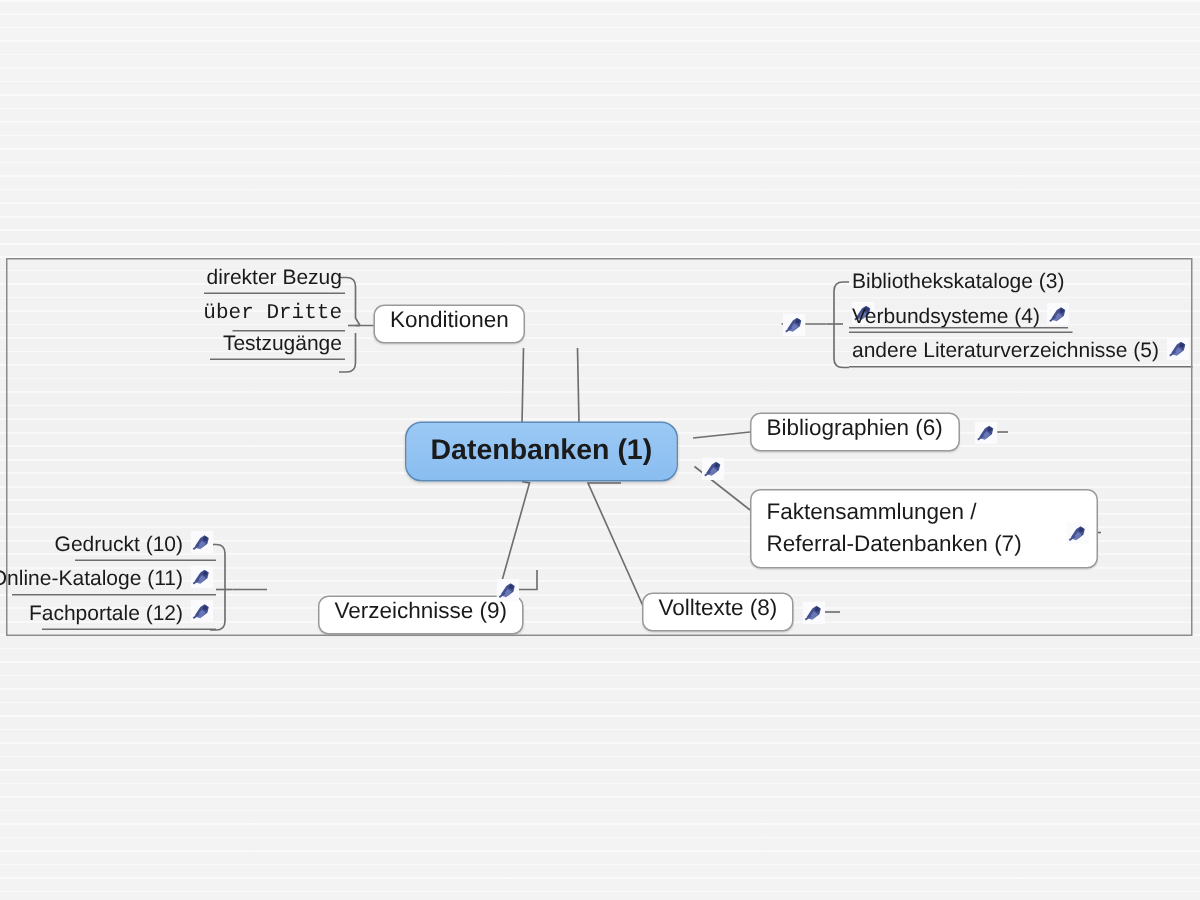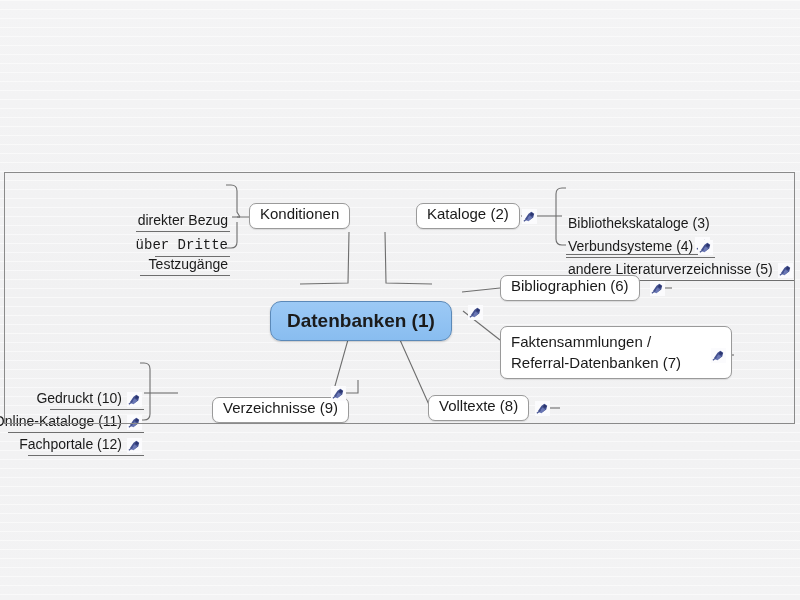--- a/index.html
+++ b/index.html
@@ -76,42 +76,40 @@
     background: #8fc2f2;
     background: linear-gradient(to bottom, #9cc9f5 0%, #89bdf0 100%);
     border: 1px solid #5b89b8;
     border-radius: 11px;
     font-weight: bold;
     font-size: 19px;
     line-height: 23px;
     color: #1b1b1b;
     padding: 7px 16px 8px 16px;
     box-shadow: 0 1px 2px rgba(0,0,0,0.18);
-    margin-top: 20px;
   }
 
   .node.two-line {
     white-space: normal;
     line-height: 21px;
     padding: 4px 10px 5px 10px;
   }
 
   
   .leaf {
     position: absolute;
     font-size: 14px;
     line-height: 17px;
     color: #1a1a1a;
     white-space: nowrap;
     border-bottom: 1px solid #6e6e6e;
     padding: 0 2px 2px 2px;
     display: flex;
-    align-items: flex-end;
+    align-items: flex-start;
     gap: 5px;
-    margin-top: 36px;
   }
   .leaf.right-aligned { justify-content: flex-end; }
 
   
   .lnk-icon {
     display: inline-block;
     width: 15px;
     height: 15px;
     flex: 0 0 15px;
     position: relative;
@@ -193,23 +191,20 @@
   </div>
 
   <div class="leaf right-aligned" style="left:155px; top:201px; width:71px;font-family:Liberation Mono, monospace;">
     <span>über Dritte</span>
   </div>
 
   <div class="leaf right-aligned" style="left:140px; top:220px; width:86px;">
     <span>Testzugänge</span>
   </div>
 
-  <div class="node" style="left:416px; top:203px;">
-    <span>Kataloge (2)</span>
-  </div>
   <span class="node-icon" style="left:522px; top:209px;">
     <svg viewBox="0 0 16 16" aria-hidden="true">
       <rect x="0" y="0" width="16" height="16" fill="#fbfbfd"></rect>
       <path d="M3 11 L7 5 L10 3 L13 5 L12 9 L8 12 Z" fill="#43508f"></path>
       <path d="M4 12 L8 7 L11 9 L7 13 Z" fill="#6a77b5"></path>
       <circle cx="10.5" cy="5.5" r="1.6" fill="#2c3670"></circle>
       <path d="M2 13 L6 10" stroke="#43508f" stroke-width="1.3" fill="none"></path>
     </svg>
   </span>
 

